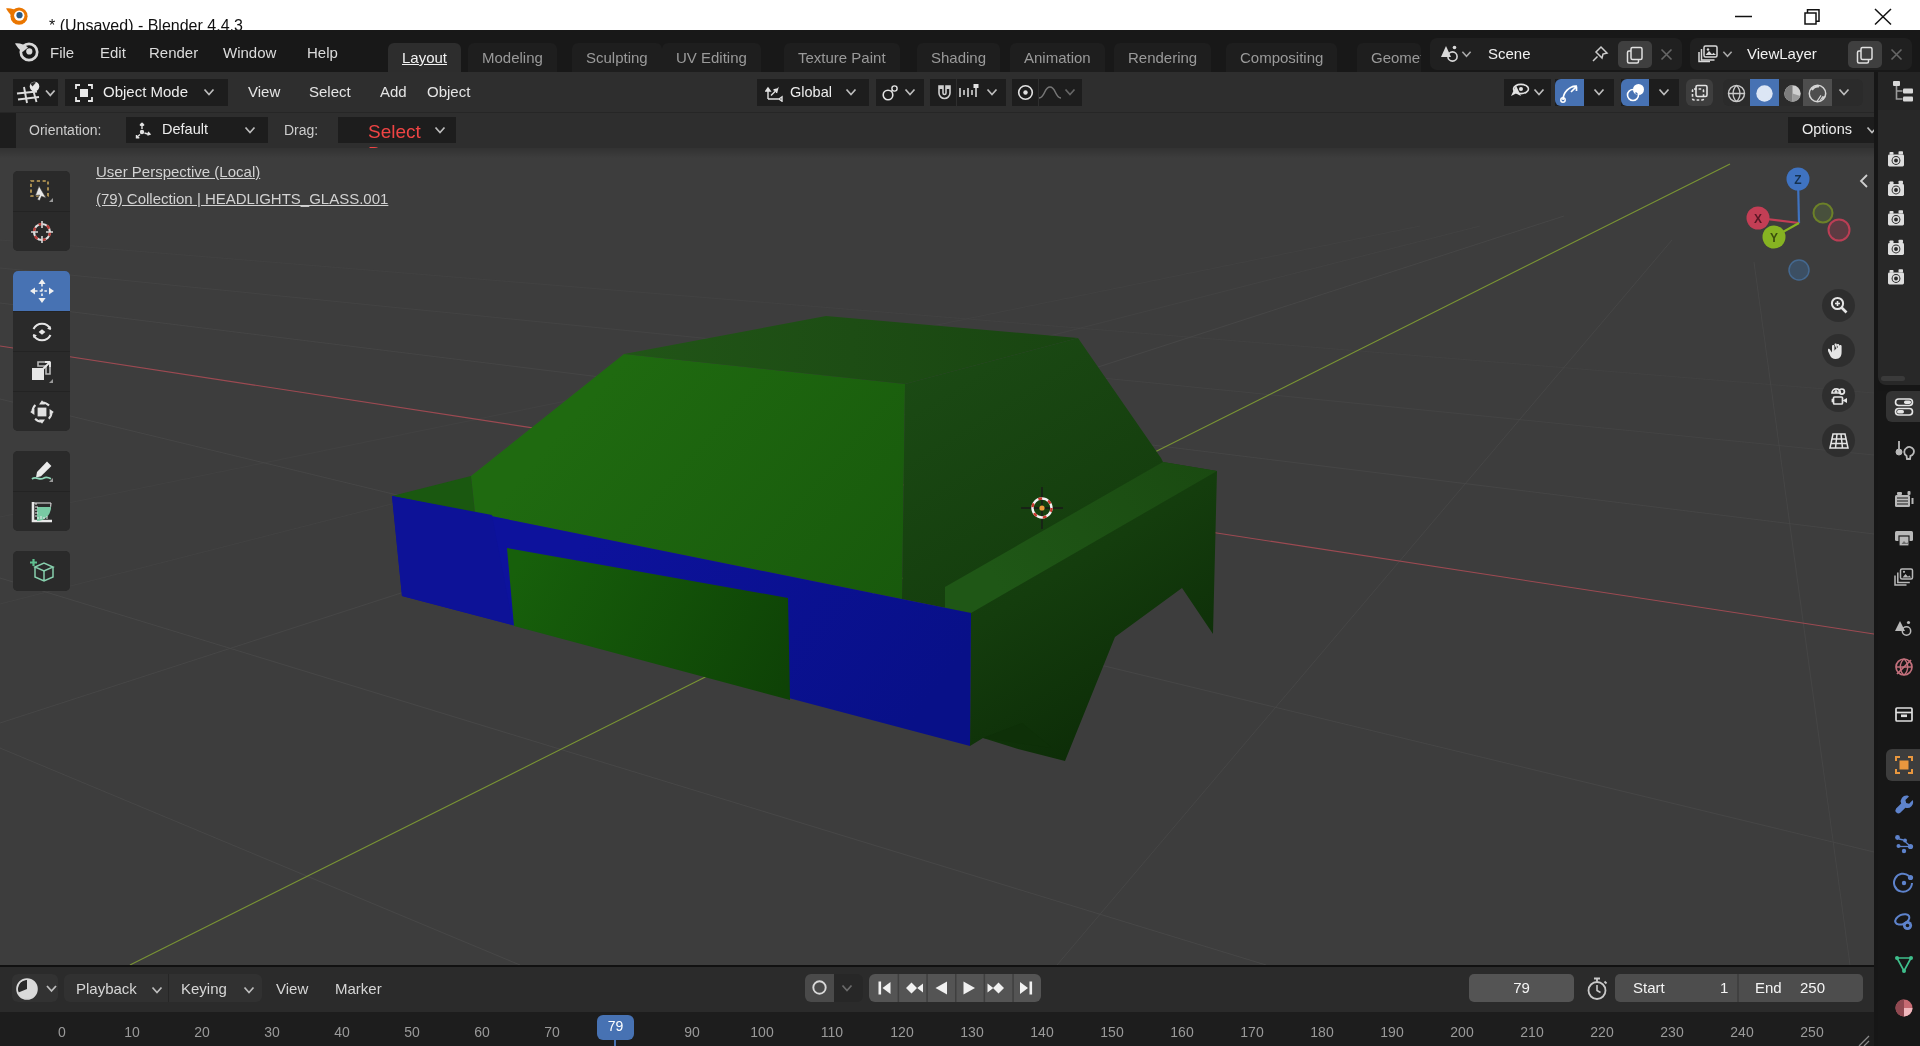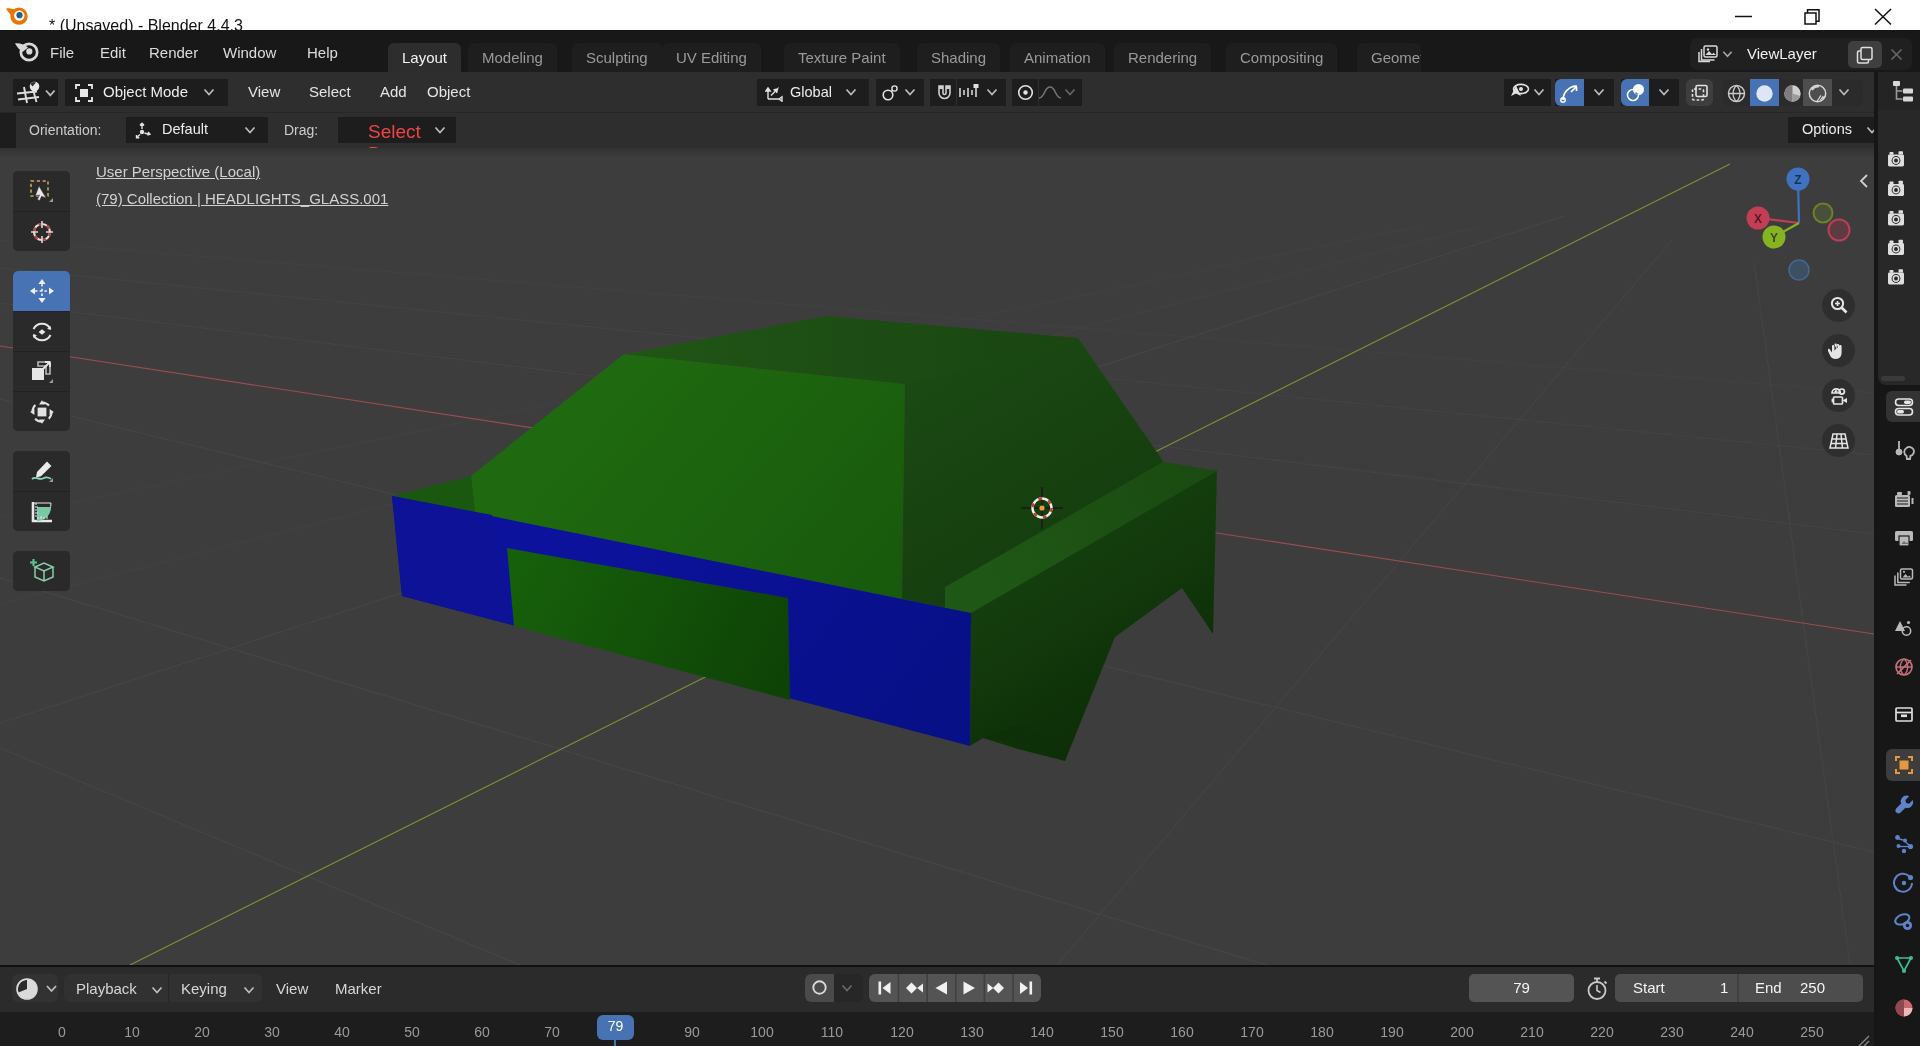--- a/index.html
+++ b/index.html
@@ -9,21 +9,21 @@
   #app { position:relative; width:1920px; height:1046px; }
 
   
   #titlebar { position:absolute; left:0; top:0; width:1920px; height:30px; background:#ffffff; color:#0d0d0d; }
   #titlebar .title { position:absolute; left:33px; top:17px; font-size:16px; color:#101010;margin-left:16px; }
 
   
   #menubar { position:absolute; left:0; top:30px; width:1920px; height:42px; background:#181818; }
   .menuitem { position:absolute; top:14px; font-size:15px; color:#dcdcdc;text-align:center; }
   .tab { position:absolute; top:13px; height:29px; line-height:29px; font-size:15px; color:#9a9a9a; border-radius:6px 6px 0 0; padding:0 14px; background:#1e1e1e; }
-  .tab.active { background:#2d2d2d; color:#f2f2f2; }
+  .tab.active { background:#2d2d2d; color:#f2f2f2;text-decoration:underline; }
 
   
   #toolheader { position:absolute; left:0; top:72px; width:1874px; height:41px; background:#2e2e2e; border-bottom:1px solid #262626;}
   .hmenu { position:absolute; top:11px; font-size:15px; color:#e4e4e4; }
   .ddark { position:absolute; background:#1d1d1d; border-radius:0; }
 
   
   #toolsettings { position:absolute; left:0; top:113px; width:1874px; height:35px; background:#2e2e2e;margin-left:16px; }
   .label { position:absolute; font-size:14px; color:#cccccc; }
 
@@ -89,20 +89,43 @@
     <span class="tab" style="left:468px">Modeling</span>
     <span class="tab" style="left:572px">Sculpting</span>
     <span class="tab" style="left:662px">UV Editing</span>
     <span class="tab" style="left:784px">Texture Paint</span>
     <span class="tab" style="left:917px">Shading</span>
     <span class="tab" style="left:1010px">Animation</span>
     <span class="tab" style="left:1114px">Rendering</span>
     <span class="tab" style="left:1226px">Compositing</span>
     <span class="tab" style="left:1357px; width:64px; overflow:hidden; padding:0 0 0 14px">Geometry N</span>
 
+    <div class="abs" style="left:1430px; top:8px; width:252px; height:32px; background:#202020; border-radius:7px">
+      <svg class="abs" style="left:8px;top:5px" width="22" height="22" viewBox="0 0 22 22">
+        <path d="M8 3 L13 14 H3 Z" fill="#d9d9d9"></path>
+        <circle cx="14.5" cy="13.5" r="4.6" fill="none" stroke="#d9d9d9" stroke-width="1.6"></circle>
+        <circle cx="16.5" cy="4.5" r="1.8" fill="#d9d9d9"></circle>
+      </svg>
+      <svg class="abs" style="left:31px;top:12px" width="11" height="9" viewBox="0 0 12 9">
+          <path d="M1.5 1.5 l4.5 5 4.5-5" fill="none" stroke="#a8a8a8" stroke-width="1.7"></path>
+        </svg>
+      <span class="abs" style="left:58px; top:7px; font-size:15px; color:#f1f1f1">Scene</span>
+      <svg class="abs" style="left:160px;top:6px" width="20" height="20" viewBox="0 0 20 20">
+        <path d="M11 3 l6 6 -4 1 -1 4 -6-6 Z M7.5 12.5 l-4.5 4.5" fill="none" stroke="#cdcdcd" stroke-width="1.5"></path>
+      </svg>
+      <div class="abs" style="left:188px;top:2.5px;width:34px;height:27px;background:#3f3f3f;border-radius:5px">
+        <svg class="abs" style="left:7px;top:4px" width="20" height="20" viewBox="0 0 20 20">
+          <rect x="6" y="2.5" width="11" height="12" rx="1.5" fill="none" stroke="#e0e0e0" stroke-width="1.5"></rect>
+          <path d="M13.5 14.5 v2 a1.5 1.5 0 0 1 -1.5 1.5 h-8 a1.5 1.5 0 0 1 -1.5 -1.5 v-9 a1.5 1.5 0 0 1 1.5-1.5 h2" fill="none" stroke="#e0e0e0" stroke-width="1.5"></path>
+        </svg>
+      </div>
+      <svg class="abs" style="left:229px;top:9px" width="15" height="15" viewBox="0 0 15 15" opacity="0.4">
+        <path d="M2.5 2.5 L12.5 12.5 M12.5 2.5 L2.5 12.5" stroke="#cfcfcf" stroke-width="1.6"></path>
+      </svg>
+    </div>
 
     <div class="abs" style="left:1690px; top:8px; width:222px; height:32px; background:#202020; border-radius:7px">
       <svg class="abs" style="left:7px;top:5px" width="23" height="22" viewBox="0 0 23 22">
         <rect x="7" y="3" width="13" height="11" rx="1.5" fill="none" stroke="#d9d9d9" stroke-width="1.5"></rect>
         <circle cx="11" cy="6.5" r="1.2" fill="#d9d9d9"></circle>
         <path d="M8.5 12 l3.5-4 3 3.2 1.5-1.5 2.5 2.3" fill="#d9d9d9"></path>
         <path d="M4.5 6 v11 h13" fill="none" stroke="#d9d9d9" stroke-width="1.5"></path>
         <path d="M2 9 v9.5 h11" fill="none" stroke="#d9d9d9" stroke-width="1.5"></path>
       </svg>
       <svg class="abs" style="left:32px;top:12px" width="11" height="9" viewBox="0 0 12 9">

